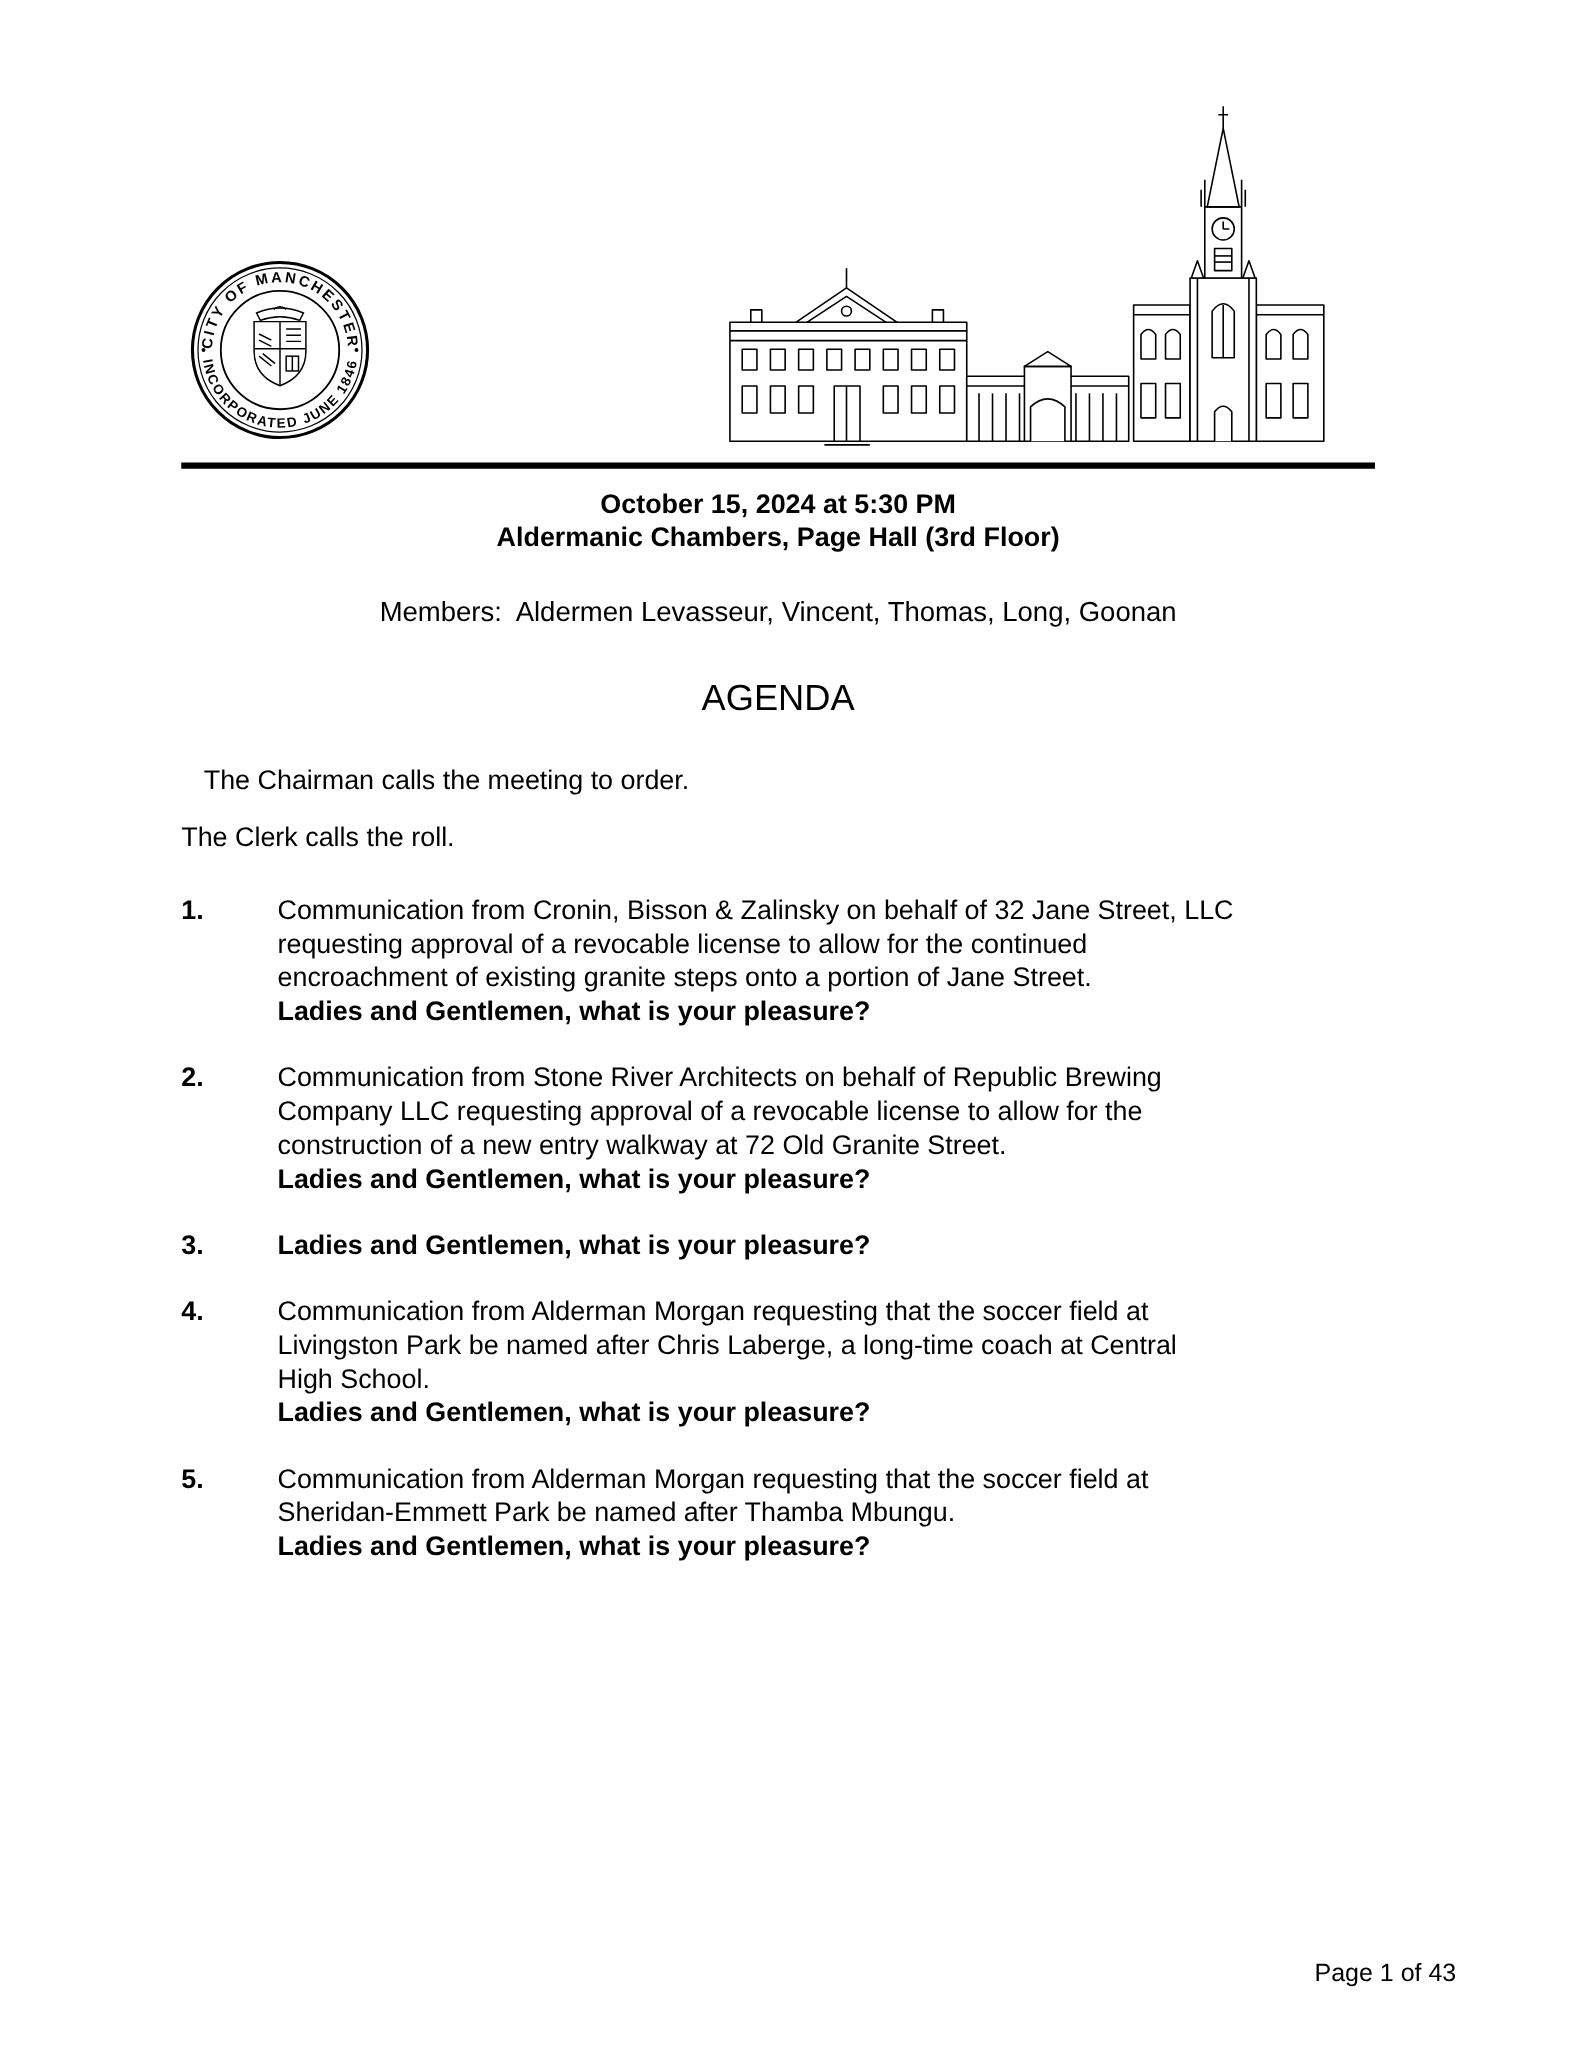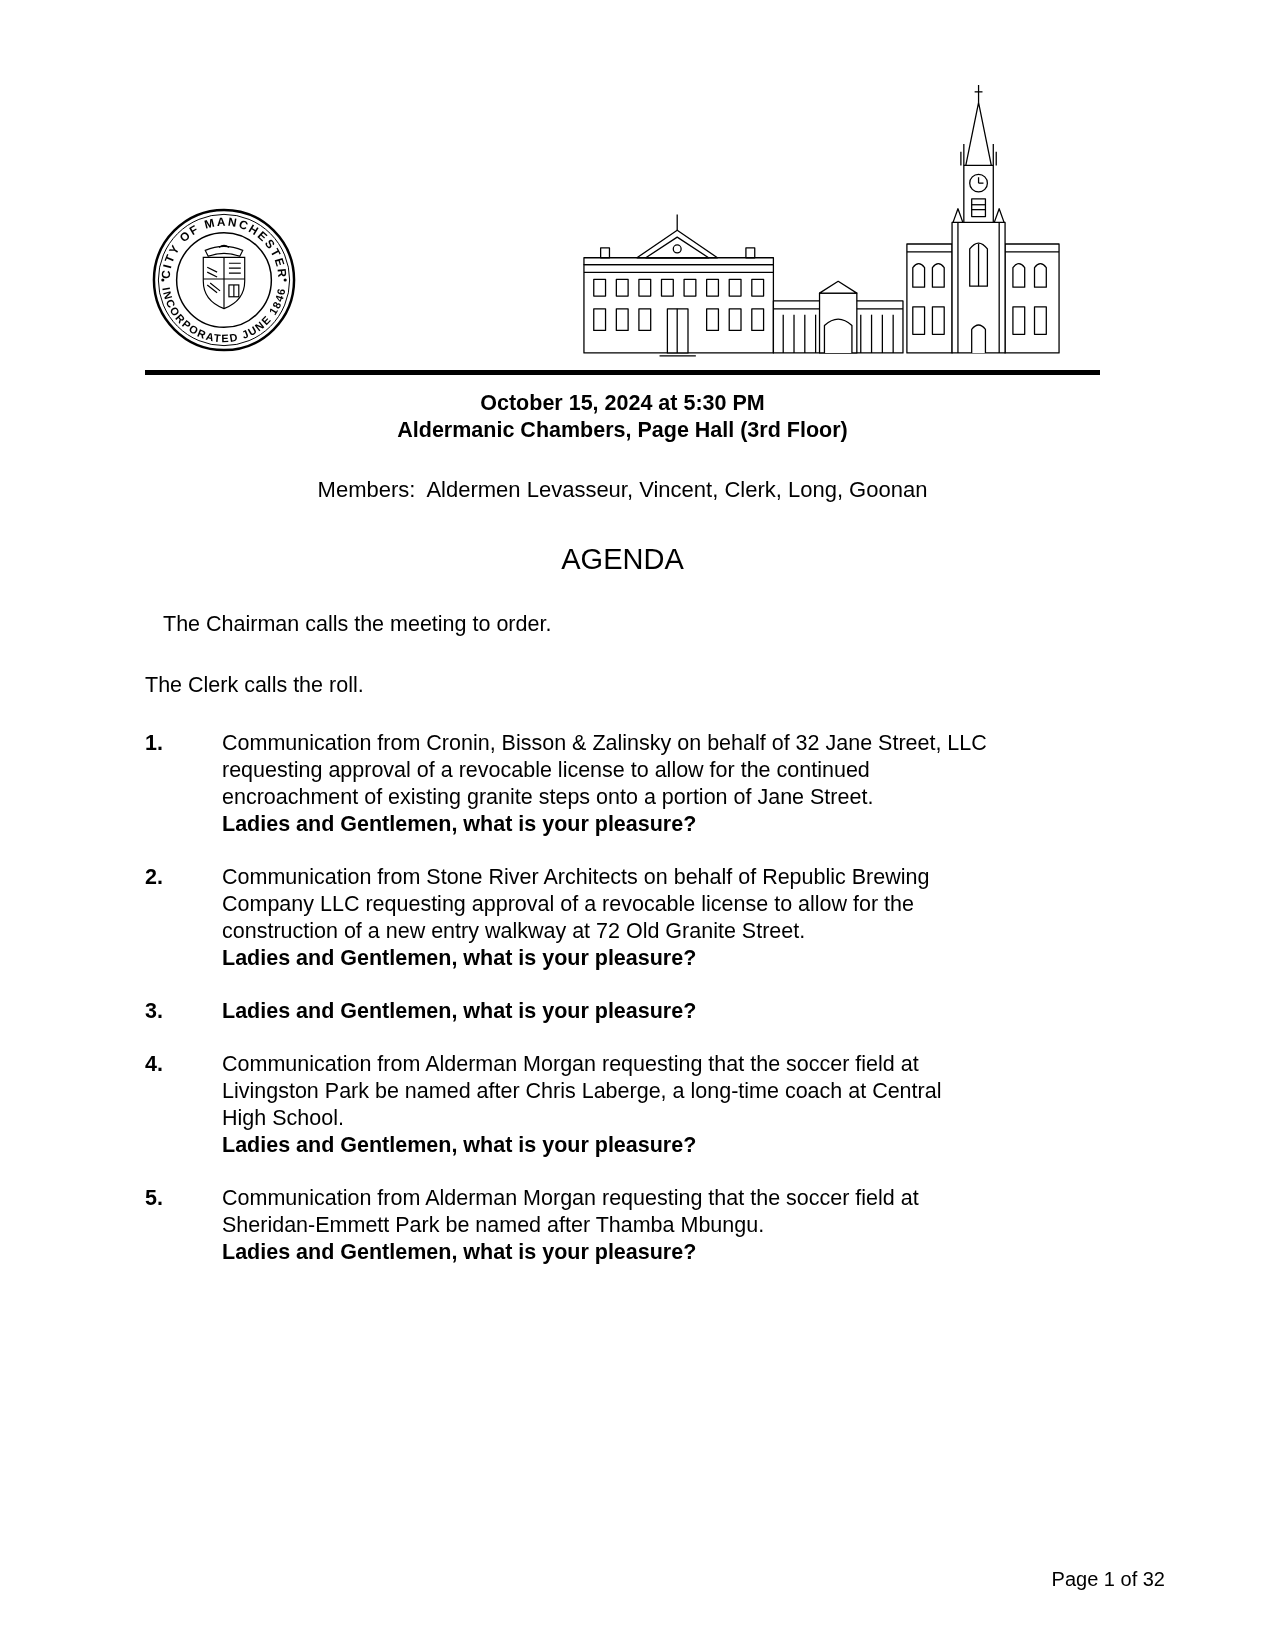--- a/index.html
+++ b/index.html
@@ -14,21 +14,21 @@
   .seal { width: 148px; height: 148px; margin: 0 0 6px 5px; }
   .buildings { width: 481px; height: 285px; margin-right: 38px; }
   .rule { height: 5px; background: #000; margin-top: 10px; }
   .title-block { text-align: center; margin-top: 15px; }
   .doc-title { font-size: 29px; font-weight: bold; line-height: 36px; margin: 0 0 3px 0; }
   .subtitle { font-size: 21.5px; font-weight: bold; line-height: 27px; }
   .members { text-align: center; margin-top: 33px; font-size: 22px; white-space: pre-wrap; }
   .agenda-heading { text-align: center; font-size: 29px; font-weight: normal; line-height: 36px; margin: 38px 0 0 0; }
   .preamble { font-size: 21.5px; line-height: 27px; margin: 0; }
   .preamble-1 { margin-top: 34px; margin-left: 18px; }
-  .preamble-2 { margin-top: 34px; }
+  .preamble-2 { margin-top: 19px; }
   .items { margin-top: 31px; }
   .agenda-item { display: flex; margin-bottom: 26px; font-size: 21.5px; line-height: 27px; }
   .item-number { flex: 0 0 77px; font-weight: bold; }
   .item-body { flex: 1; max-width: 880px; }
   .item-text { white-space: pre-line; }
   .item-question { font-weight: bold; }
   .page-number { position: absolute; top: 1568px; right: 100px; font-size: 20px; }
   svg { display: block; }
 </style>
 </head>
@@ -156,21 +156,21 @@
     </svg>
   </div>
 
   <div class="rule"></div>
 
   <div class="title-block">
     <div class="subtitle">October 15, 2024 at 5:30 PM</div>
     <div class="subtitle">Aldermanic Chambers, Page Hall (3rd Floor)</div>
   </div>
 
-  <div class="members">Members:  Aldermen Levasseur, Vincent, Clerk, Long, Goonan</div>
+  <div class="members">Members:  Aldermen Levasseur, Vincent, Thomas, Long, Goonan</div>
 
   <div class="agenda-heading">AGENDA</div>
 
   <p class="preamble preamble-1">The Chairman calls the meeting to order.</p>
   <p class="preamble preamble-2">The Clerk calls the roll.</p>
 
   <div class="items">
 
     <div class="agenda-item">
       <div class="item-number">1.</div>
@@ -213,15 +213,15 @@
       <div class="item-number">5.</div>
       <div class="item-body">
         <div class="item-text">Communication from Alderman Morgan requesting that the soccer field at
 Sheridan-Emmett Park be named after Thamba Mbungu.</div>
         <div class="item-question">Ladies and Gentlemen, what is your pleasure?</div>
       </div>
     </div>
 
   </div>
 
-  <div class="page-number">Page 1 of 32</div>
+  <div class="page-number">Page 1 of 43</div>
 
 </div>
 
 </body></html>

